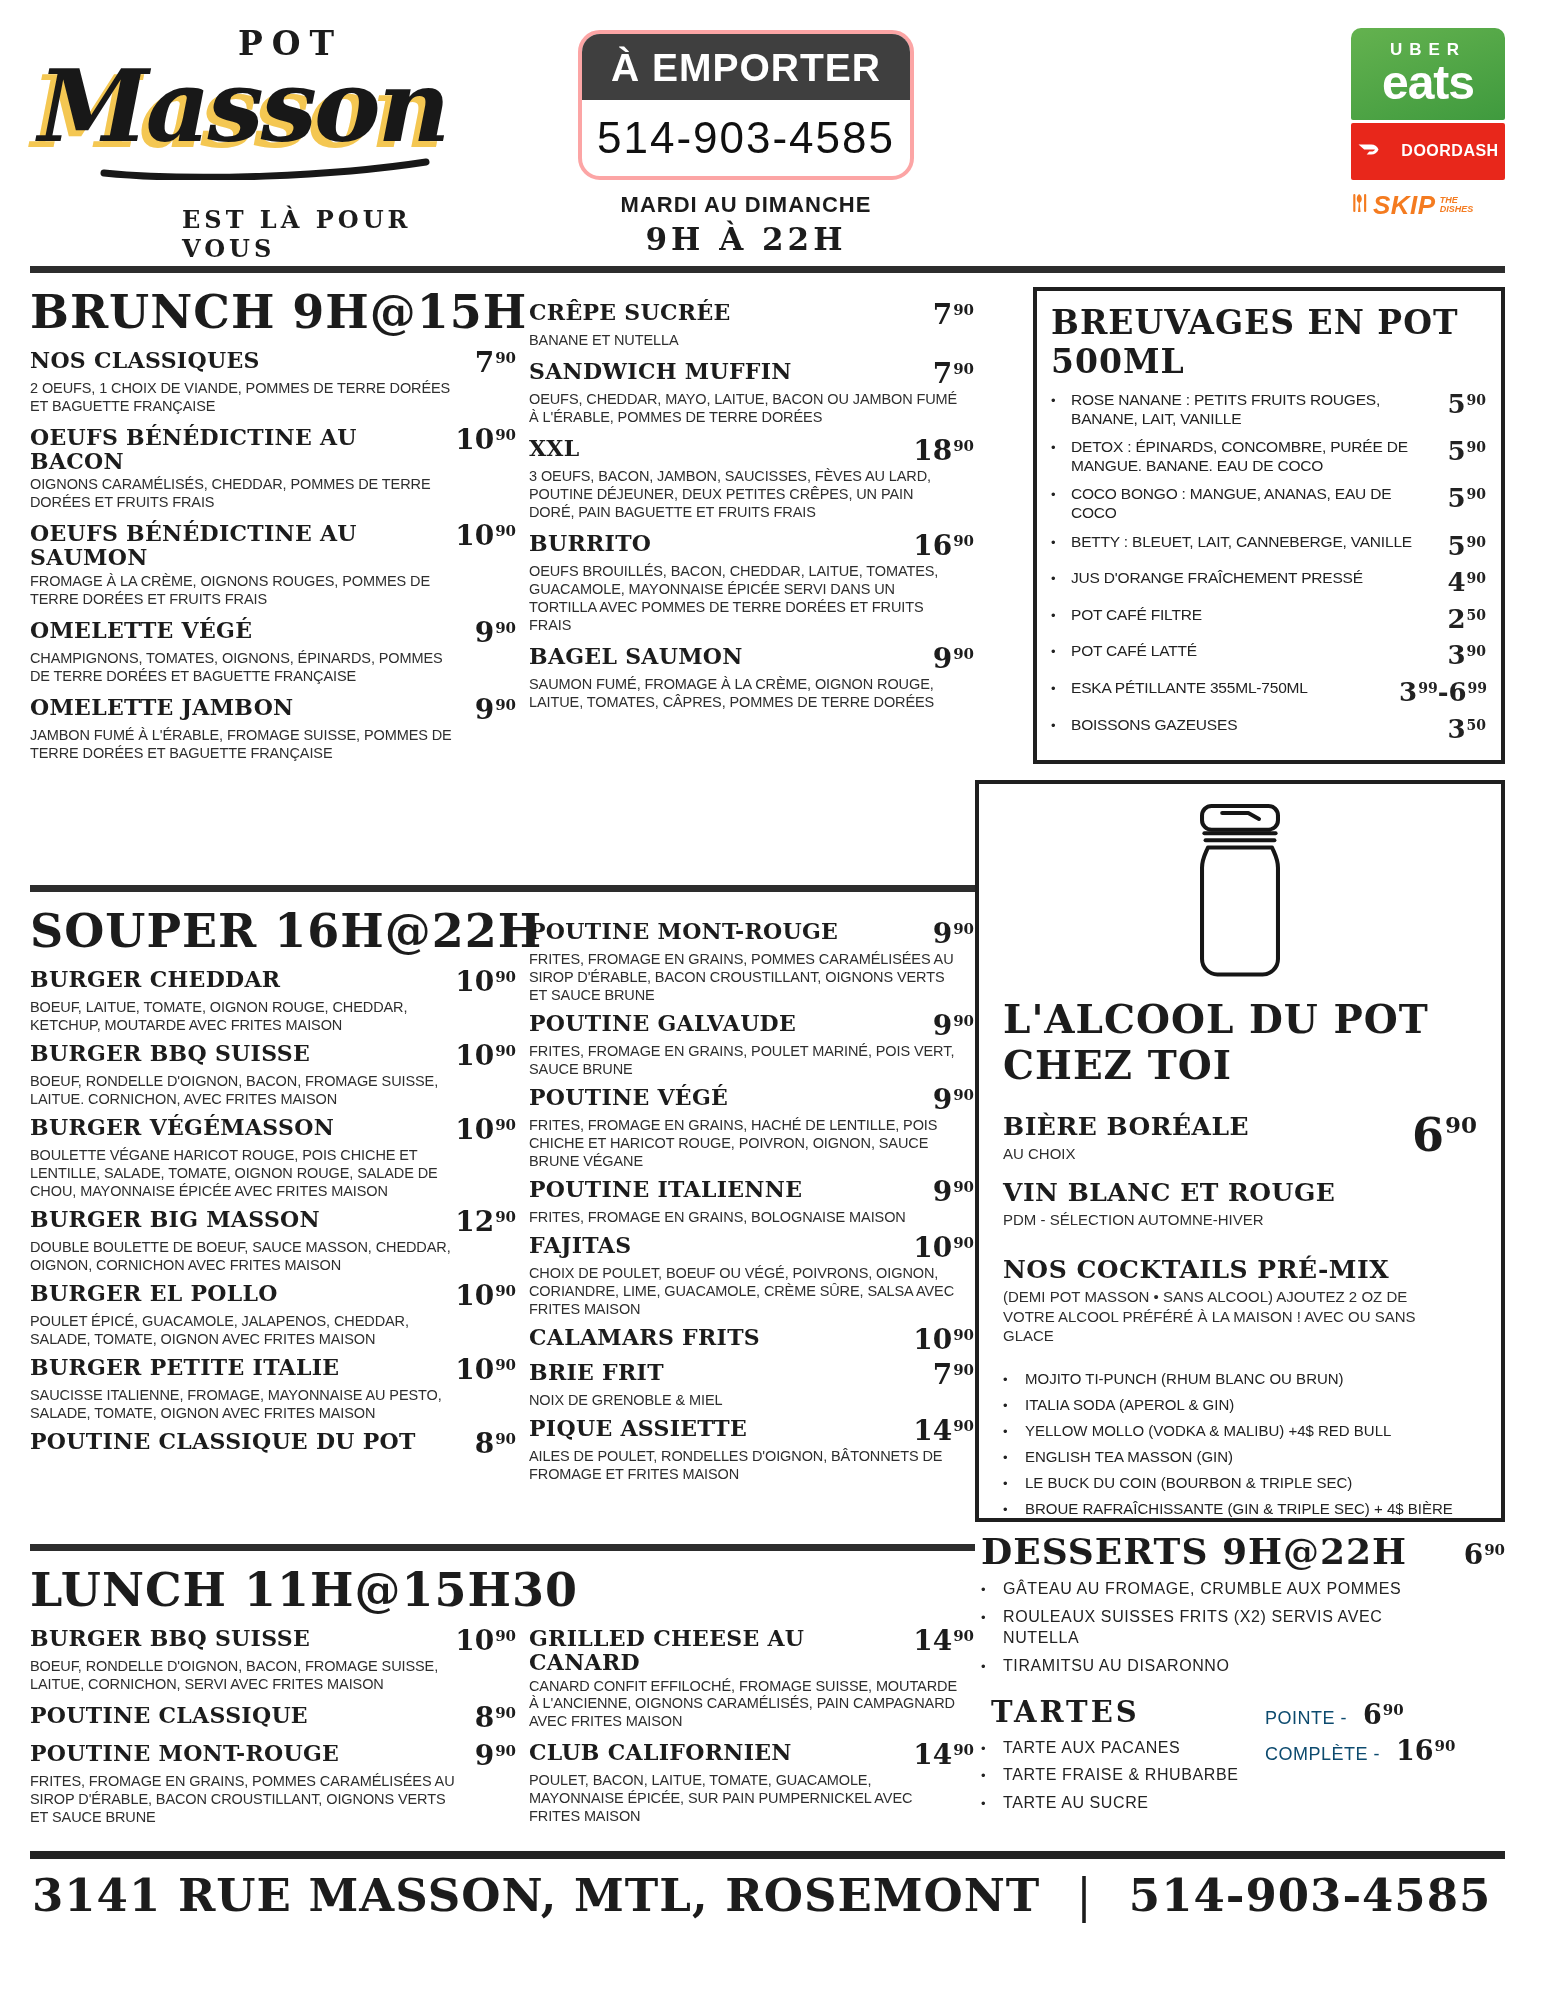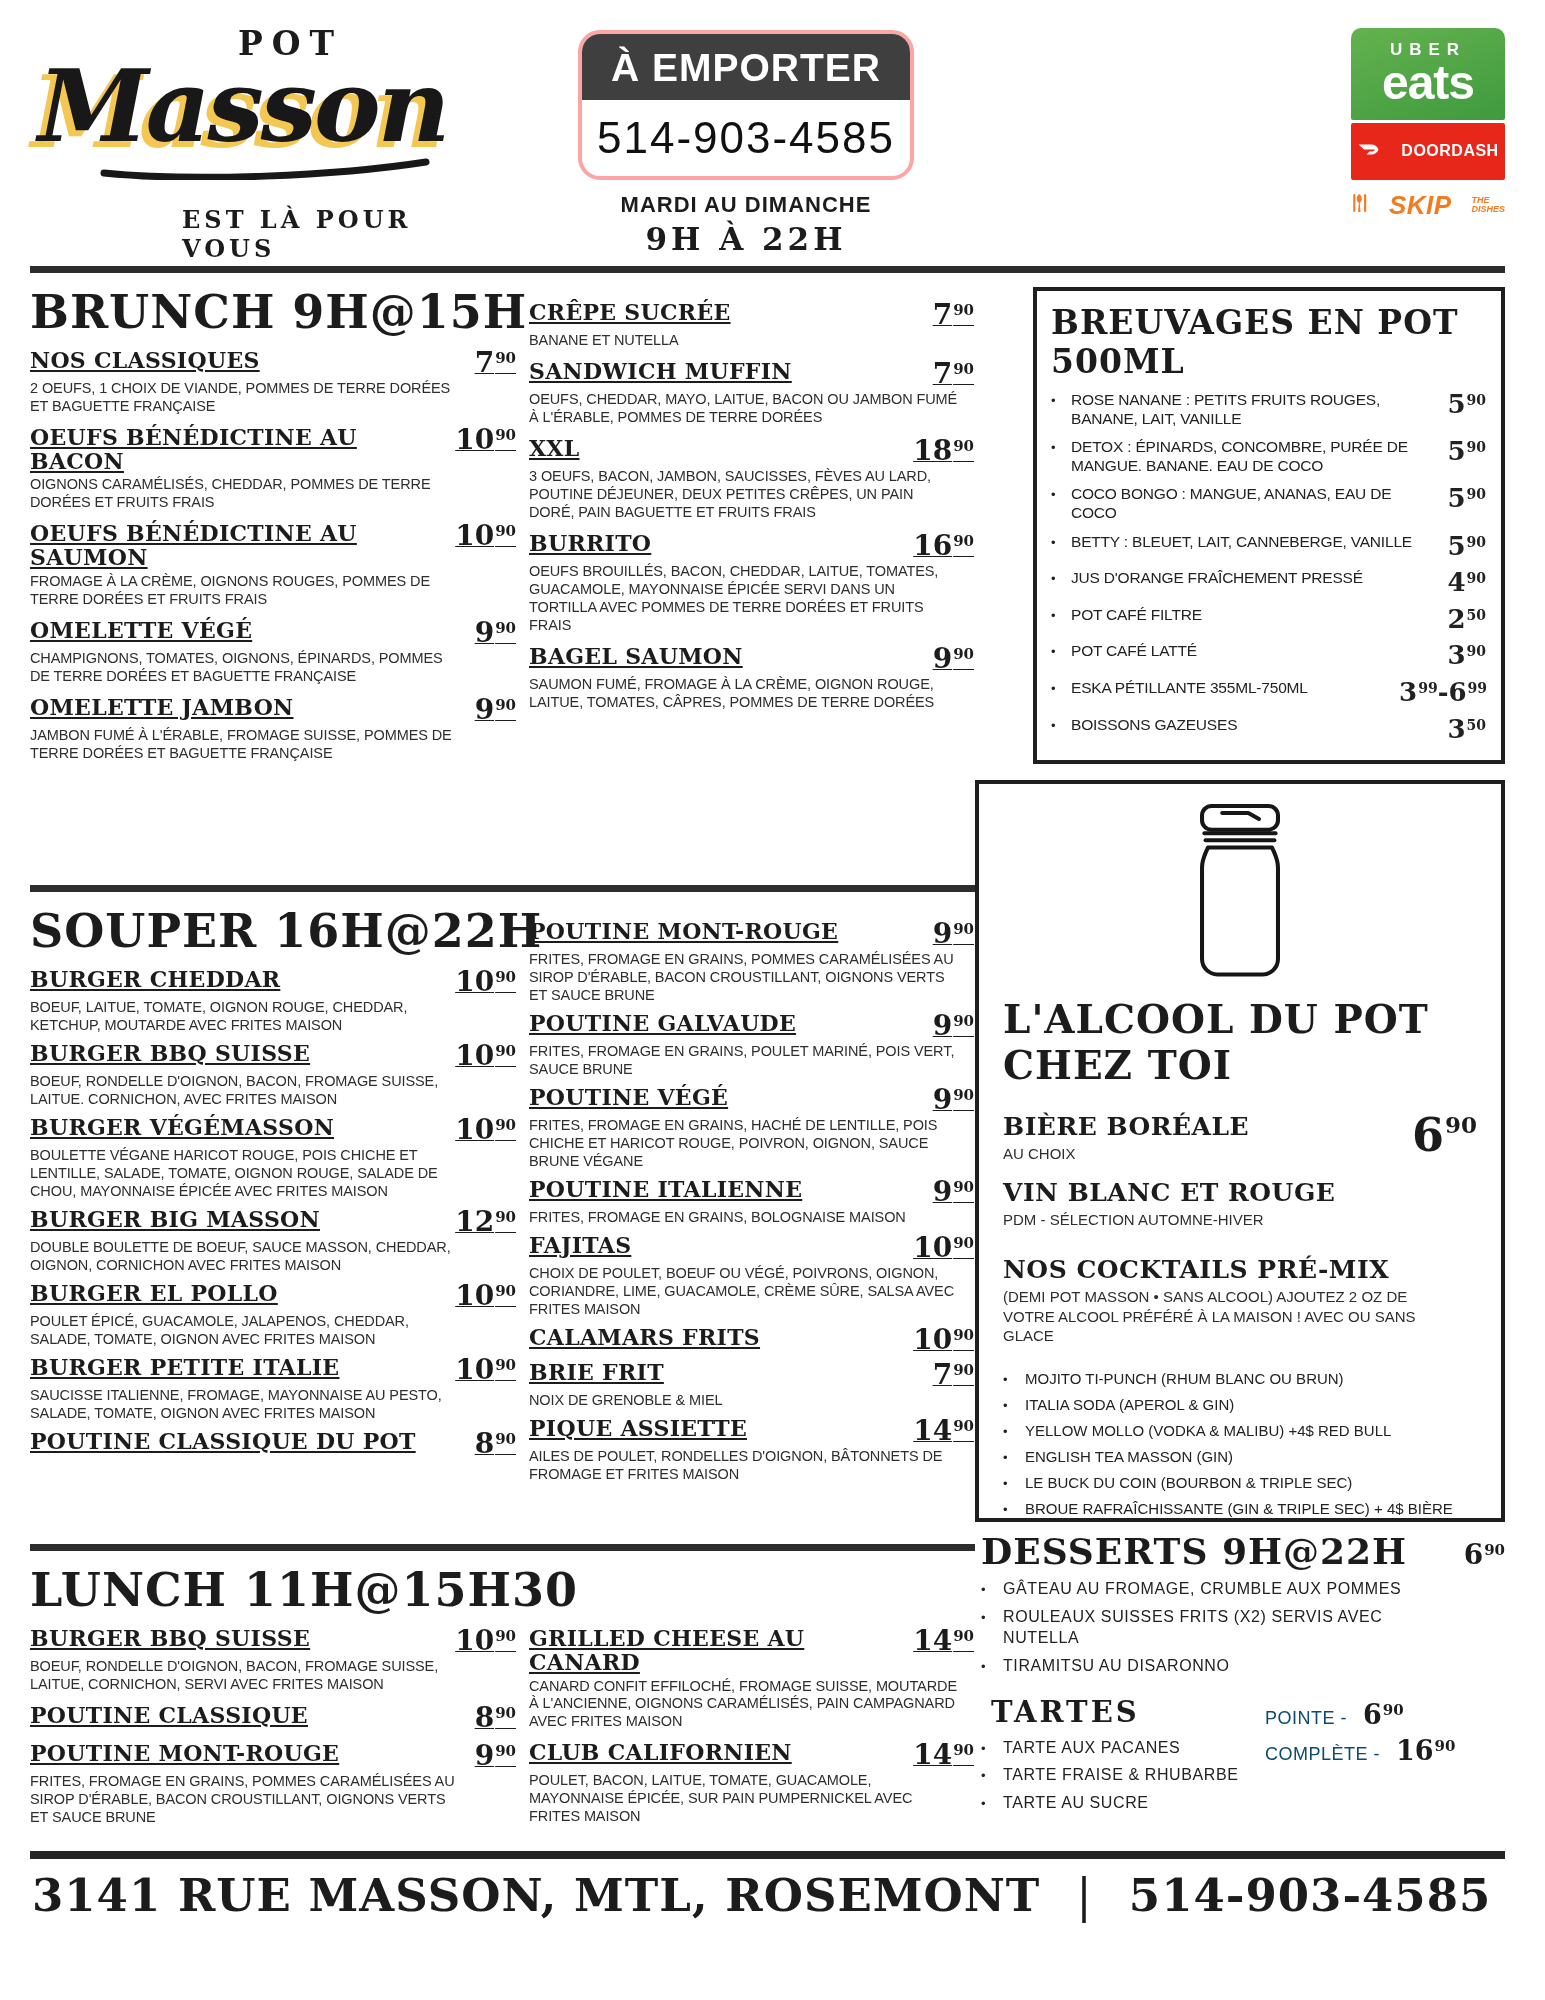--- a/index.html
+++ b/index.html
@@ -27,21 +27,21 @@
   .takeout-hours{font-family:"DejaVu Serif",serif;font-weight:700;font-size:31px;
                  letter-spacing:4px;margin-top:3px;}
   .delivery{margin-left:auto;width:154px;display:flex;flex-direction:column;padding-top:12px;}
   .tile-uber{background:linear-gradient(160deg,#64b24f,#3f9a3e);border-radius:10px 10px 2px 2px;
              color:#fff;text-align:center;padding:12px 0 14px;}
   .uber-top{font-weight:700;font-size:17px;letter-spacing:7px;}
   .uber-eats{font-weight:700;font-size:48px;line-height:0.95;letter-spacing:-1px;}
   .tile-dd{background:#e8271b;color:#fff;display:flex;align-items:center;justify-content:center;
            gap:18px;padding:19px 0;margin-top:3px;border-radius:2px;}
   .dd-text{font-weight:700;font-size:16px;letter-spacing:.5px;}
-  .tile-skip{display:flex;align-items:center;justify-content:space-between;gap:4px;padding:10px 0 0;
+  .tile-skip{display:flex;align-items:center;justify-content:flex-start;gap:4px;padding:10px 0 0;
              color:#f47b20;}
   .skip-main{font-style:italic;font-weight:700;font-size:26px;letter-spacing:.5px;}
   .skip-side{display:flex;flex-direction:column;font-weight:700;font-size:9px;line-height:1.05;
              font-style:italic;}
 
   .hr{height:7px;background:#2d2d2d;}
   .footer-rule{height:8px;background:#242424;margin-top:8px;}
 
   
   .main{display:grid;grid-template-columns:945px 1fr;}
@@ -50,21 +50,21 @@
   .cols{display:flex;}
   .c1{width:487px;flex:none;}
   .c2{flex:1;margin-left:12px;}
   .offset .c2{margin-top:-48px;}
   .sec-brunch{height:600px;}
   .sec-souper{height:640px;}
   .sec-lunch{padding-bottom:6px;}
 
   .mi{margin:0 0 10px;}
   .sec-souper .mi{margin-bottom:7px;}
-  .mi-head{display:flex;align-items:flex-start;line-height:1.08;text-decoration:underline;}
+  .mi-head{display:flex;align-items:flex-start;line-height:1.08;}
   .mi-name{font-family:"DejaVu Serif",serif;font-weight:700;font-size:22px;letter-spacing:.3px;}
   .mi-note{font-family:"DejaVu Serif",serif;font-weight:700;font-size:14px;margin:7px 0 0 6px;
            white-space:nowrap;}
   .pr{margin-left:auto;padding-left:8px;font-family:"DejaVu Serif",serif;font-weight:700;
       white-space:nowrap;}
   .pi{font-size:28px;line-height:1;}
   .ps{font-size:15px;position:relative;top:-9px;margin-left:1px;}
   .mi-desc{font-size:14.5px;line-height:1.24;color:#2e2e2e;margin-top:3px;max-width:432px;
            letter-spacing:-.1px;}
   .mi-desc:empty{display:none;}

